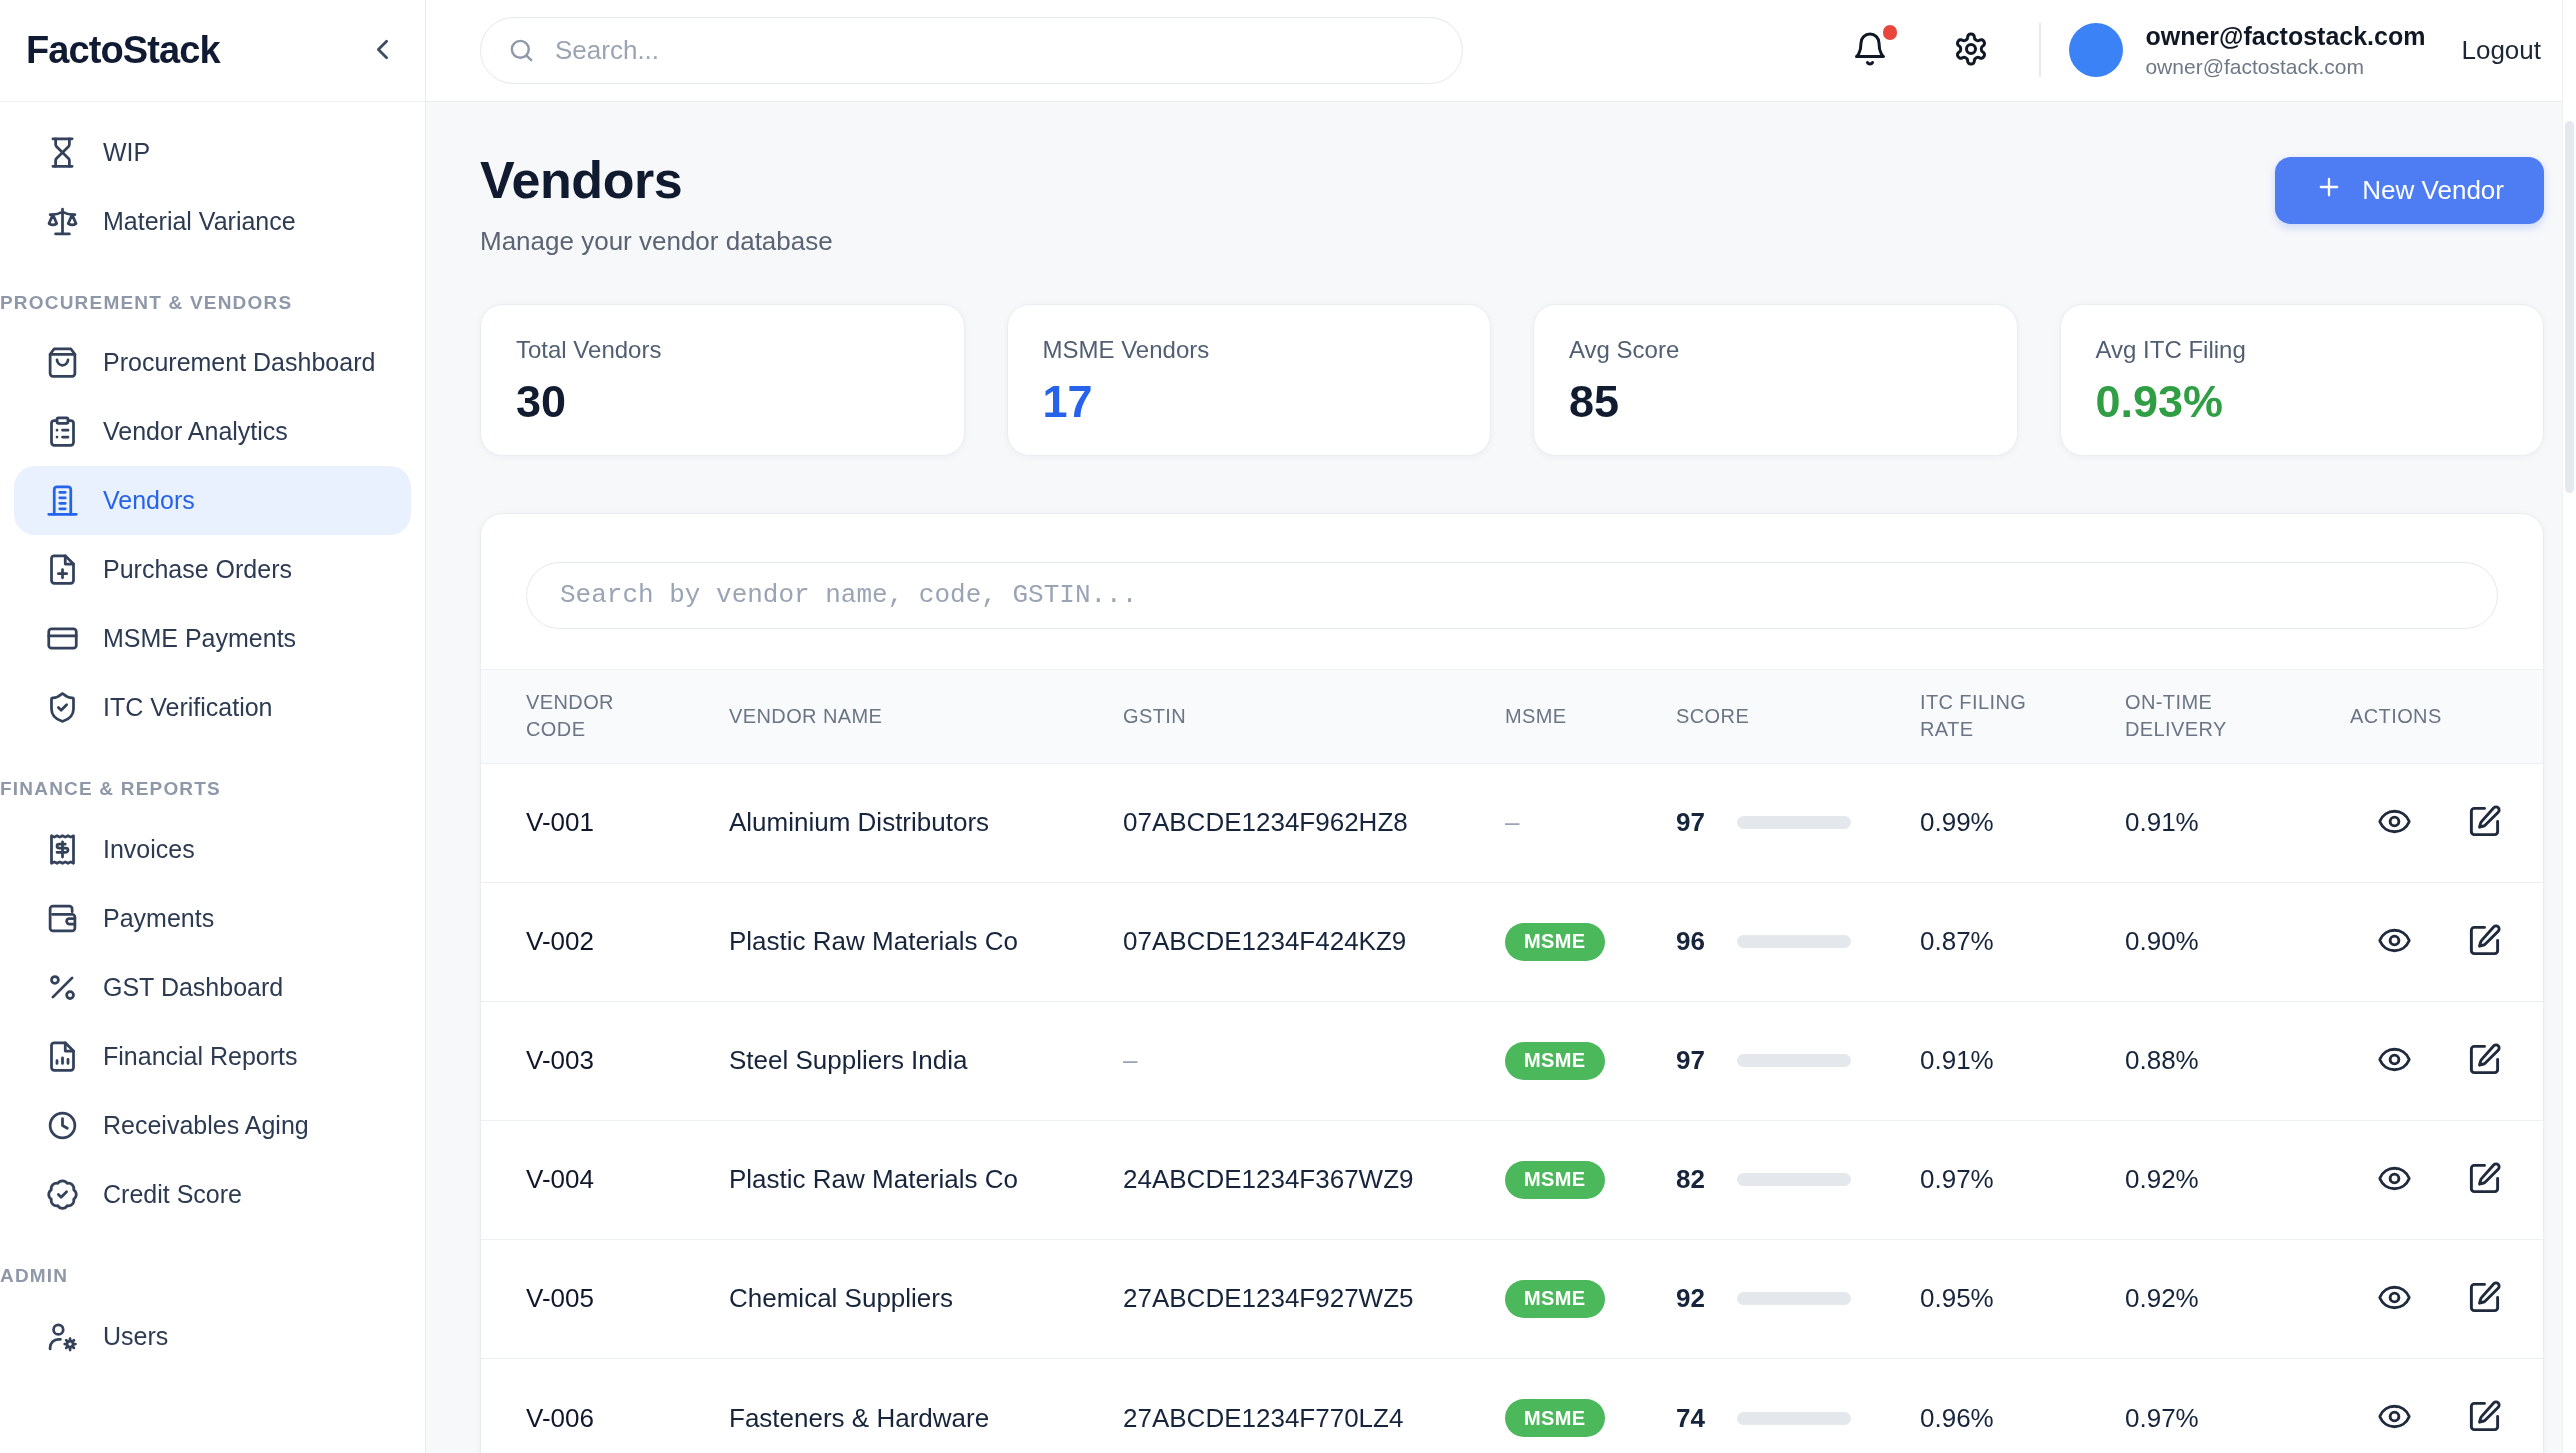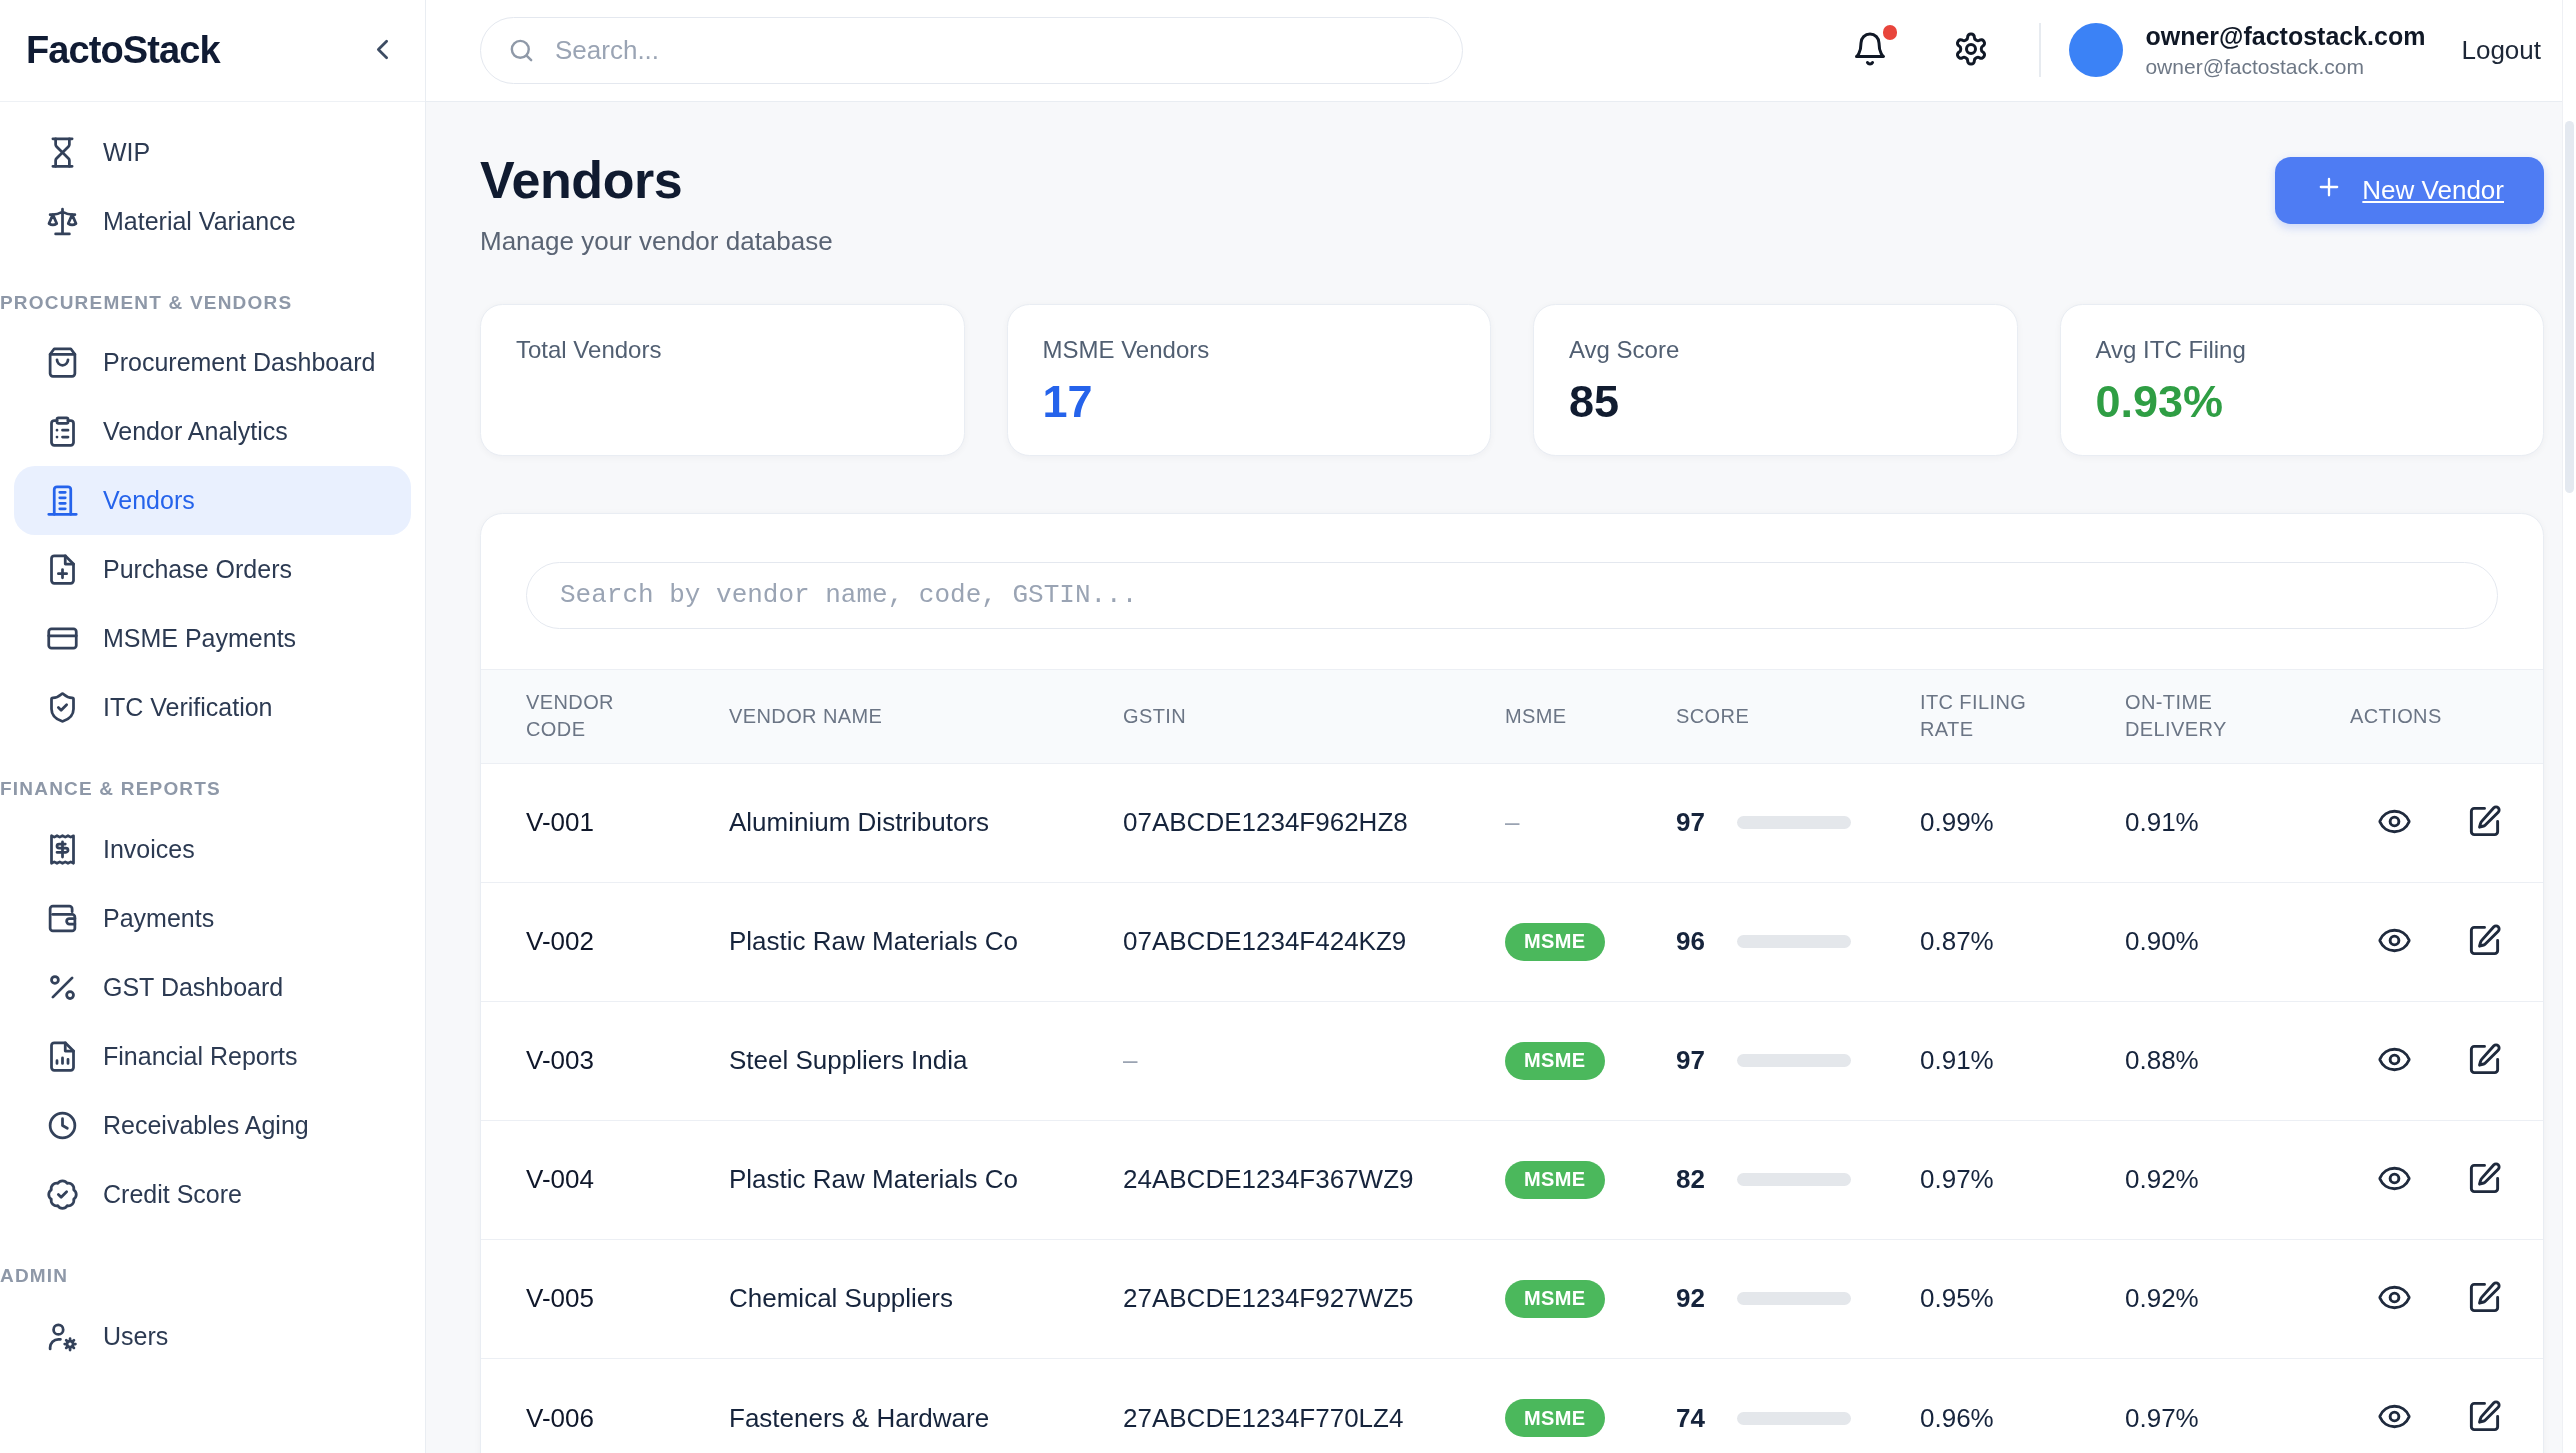--- a/index.html
+++ b/index.html
@@ -39,21 +39,21 @@
   .avatar { width:54px; height:54px; border-radius:50%; background:#3b82f6; }
   .user-meta { margin-left:22.5px; }
   .user-name { font-size:25px; font-weight:700; color:#101826; }
   .user-email { font-size:21px; color:#6e7886; margin-top:4.3px; }
   .logout { background:none; border:none; cursor:pointer; font-family:inherit; font-size:26px; color:#1d2737; margin-left:36px; }
 
   .content { padding:0 32px 0 54px; }
   .page-head { margin-top:48px; display:flex; align-items:flex-start; }
   h1 { font-size:52px; font-weight:700; color:#101b30; letter-spacing:-0.4px; }
   .subtitle { font-size:26px; color:#5a6474; margin-top:15.6px; }
-  .primary-btn { margin-left:auto; margin-top:7px; height:67px; padding:16px 40px; border:none; border-radius:15.6px; background:#4e7cf3; color:#fff; font-size:26px; font-family:inherit; font-weight:500; display:flex; align-items:center; gap:19px; cursor:pointer; box-shadow:0 3.5px 8.7px rgba(78,124,243,0.25);text-decoration:underline; }
+  .primary-btn { margin-left:auto; margin-top:7px; height:67px; padding:16px 40px; border:none; border-radius:15.6px; background:#4e7cf3; color:#fff; font-size:26px; font-family:inherit; font-weight:500; display:flex; align-items:center; gap:19px; cursor:pointer; box-shadow:0 3.5px 8.7px rgba(78,124,243,0.25); }
   .primary-btn svg { width:28px; height:28px; }
 
   .stats { margin-top:47px; display:grid; grid-template-columns:repeat(4,1fr); gap:42px; }
   .stat-card { background:#fff; border:1.7px solid #e9edf3; border-radius:22.5px; height:152px; padding:31px 35px; box-shadow:0 1.7px 7px rgba(16,24,40,0.04); }
   .stat-label { font-size:24px; color:#515f72; }
   .stat-value { font-size:45px; font-weight:700; margin-top:12px; }
 
   .table-card { margin-top:57px; background:#fff; border:1.7px solid #e9edf3; border-radius:22.5px; box-shadow:0 1.7px 7px rgba(16,24,40,0.04); overflow:hidden; }
   .table-search { margin:48px 45px 40px 45px; }
   .table-search input { width:100%; height:67px; border:1.7px solid #e4e8ef; border-radius:35px; outline:none; font-size:26px; font-family:Liberation Mono, monospace; color:#1d4ed8; padding:0 33px; }
@@ -289,20 +289,21 @@
           <span class="js-icon"><svg viewBox="0 0 24 24" fill="none" stroke="currentColor" stroke-width="2" stroke-linecap="round" stroke-linejoin="round">
                 <path d="M12 5v14M5 12h14"></path>
               </svg></span>
           <span>New Vendor</span>
         </button>
       </div>
 
       <div class="stats" id="stats-row">
           <div class="stat-card">
             <div class="stat-label">Total Vendors</div>
+            <div class="stat-value" style="color:#111c30">30</div>
           </div>
           <div class="stat-card">
             <div class="stat-label">MSME Vendors</div>
             <div class="stat-value" style="color:#2563eb">17</div>
           </div>
           <div class="stat-card">
             <div class="stat-label">Avg Score</div>
             <div class="stat-value" style="color:#111c30">85</div>
           </div>
           <div class="stat-card">

